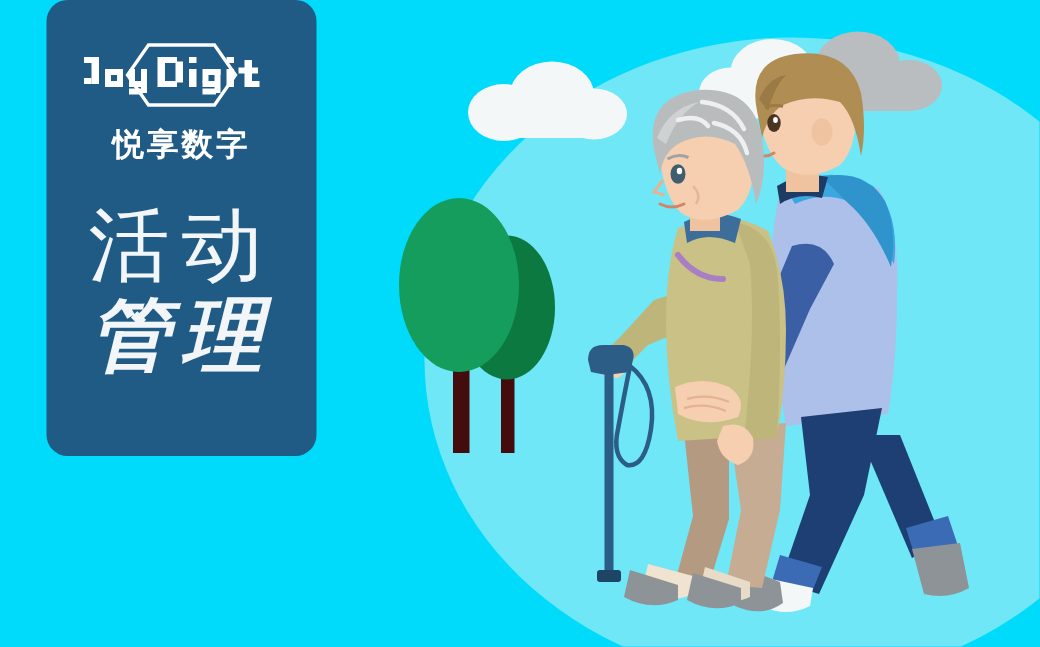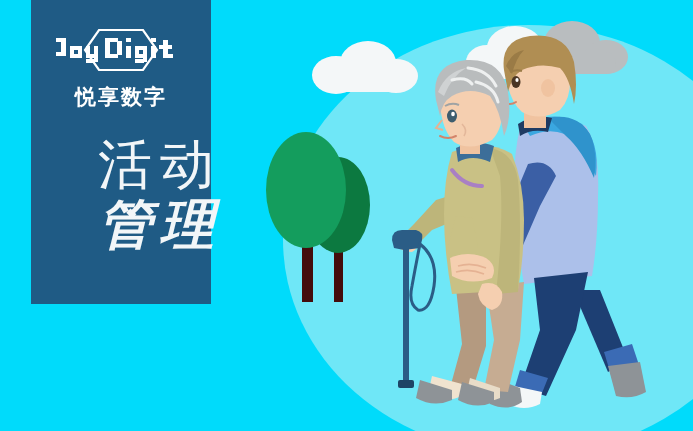--- a/index.html
+++ b/index.html
@@ -8,31 +8,32 @@
     font-family:"Liberation Sans","DejaVu Sans",sans-serif;
     background:#00dbfb;
   }
   #stage{position:relative;width:693px;height:431px;background:#00dbfb;overflow:hidden;}
   #art{position:absolute;left:0;top:0;width:693px;height:431px;}
 
   
   .panel{
     position:absolute;left:31px;top:0;width:180px;height:304px;
     background:#1f5b85;
+    border-radius:14px;
   }
   .logo-wrap{position:absolute;left:0;top:26px;width:180px;height:46px;}
   .logo-svg{position:absolute;left:22px;top:0;}
   .brand-cn{
     position:absolute;left:0;top:84px;width:180px;height:26px;
     text-align:center;color:#ffffff;font-size:21px;font-weight:bold;
     letter-spacing:2px;line-height:26px;
   }
   .title-cn{
     position:absolute;left:0;top:134px;width:180px;
-    text-align:center;color:#f2f6f8;padding-left:39px;
+    text-align:center;color:#f2f6f8;
   }
   .title-line{font-size:54px;line-height:60px;letter-spacing:8px;}
   .title-line.thin{font-weight:300;}
   .title-line.bold{font-weight:bold;font-style:italic;}
 </style>
 </head>
 <body>
 
 <div id="stage">
 

